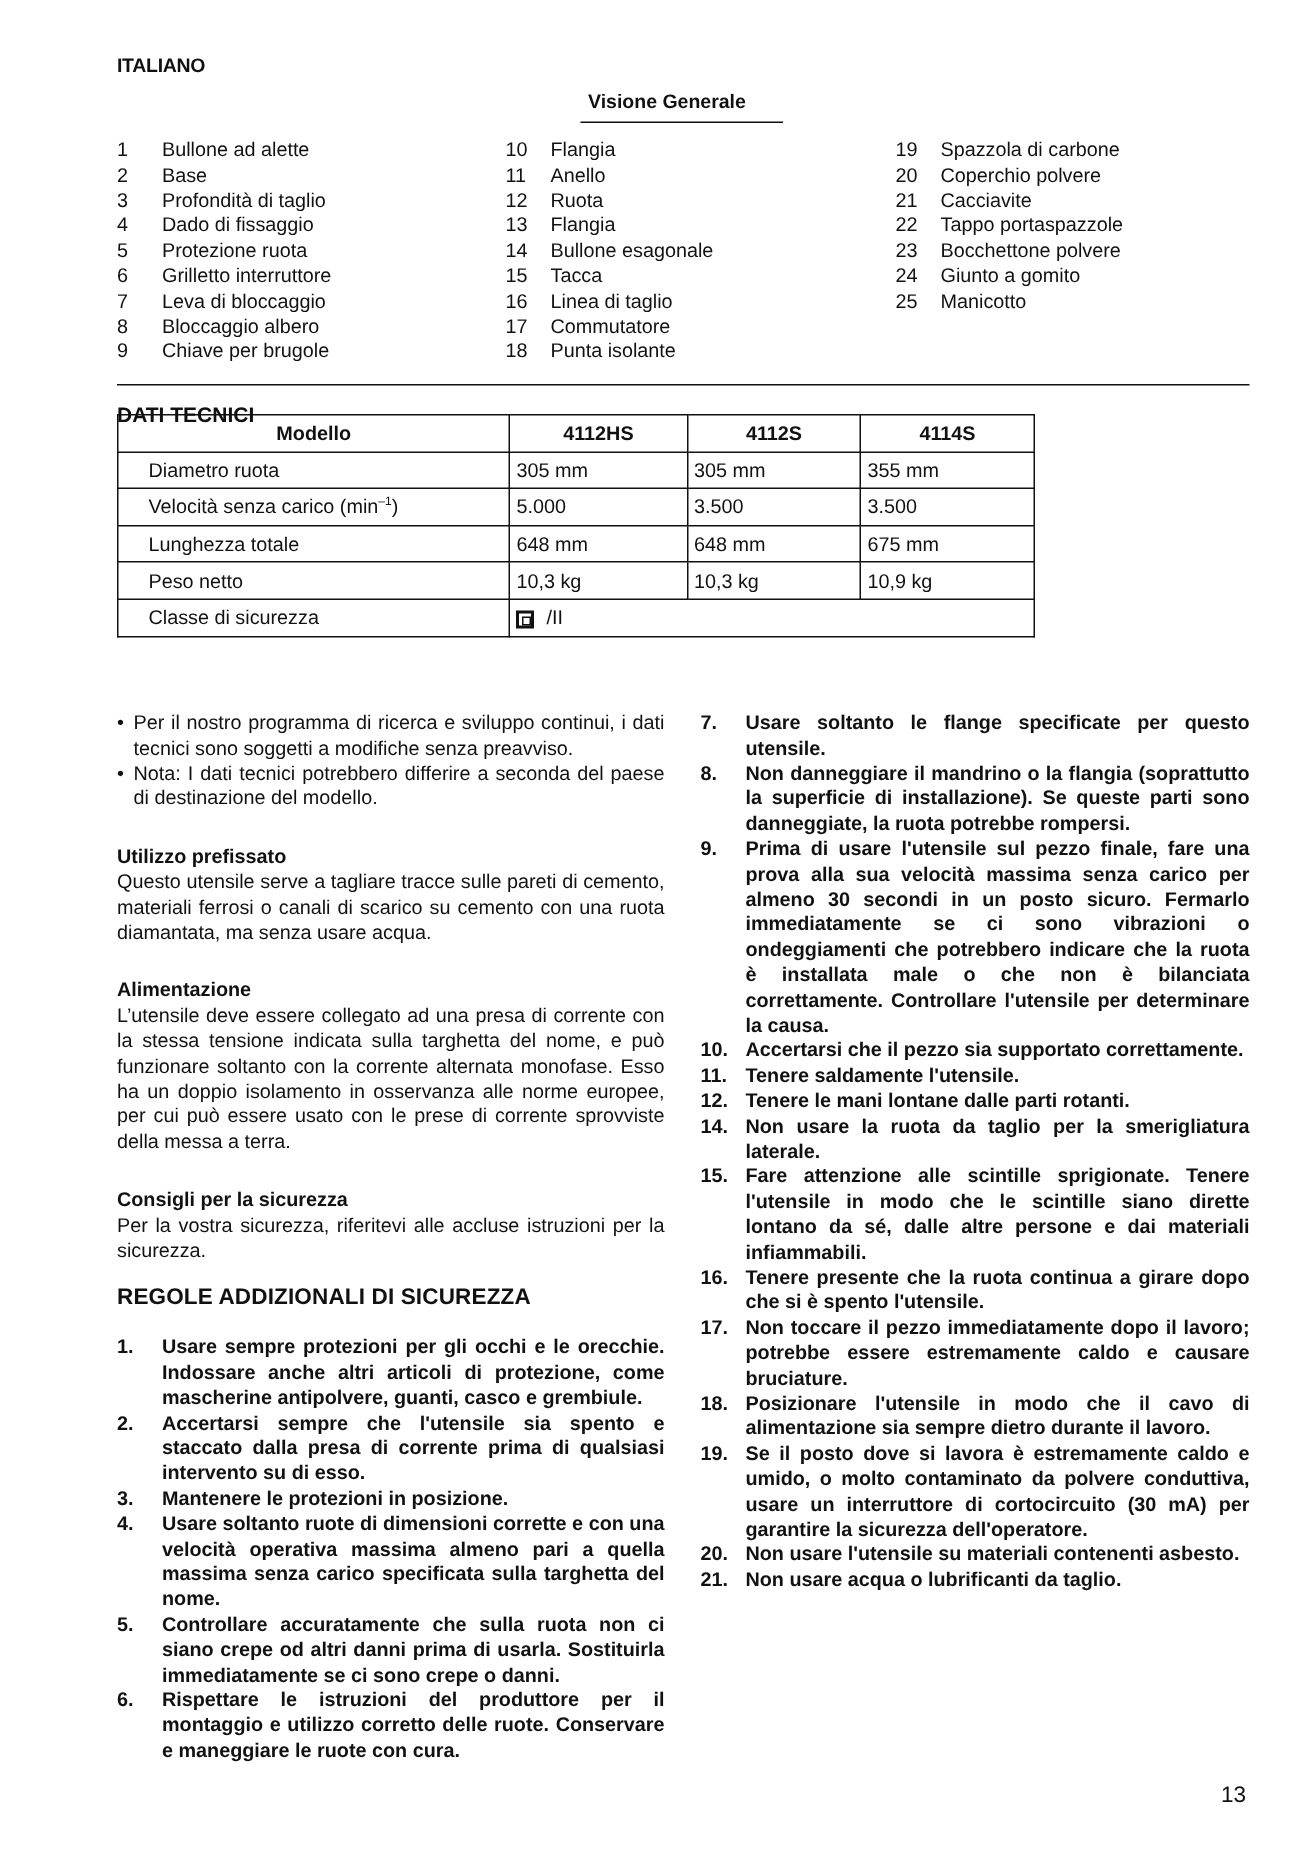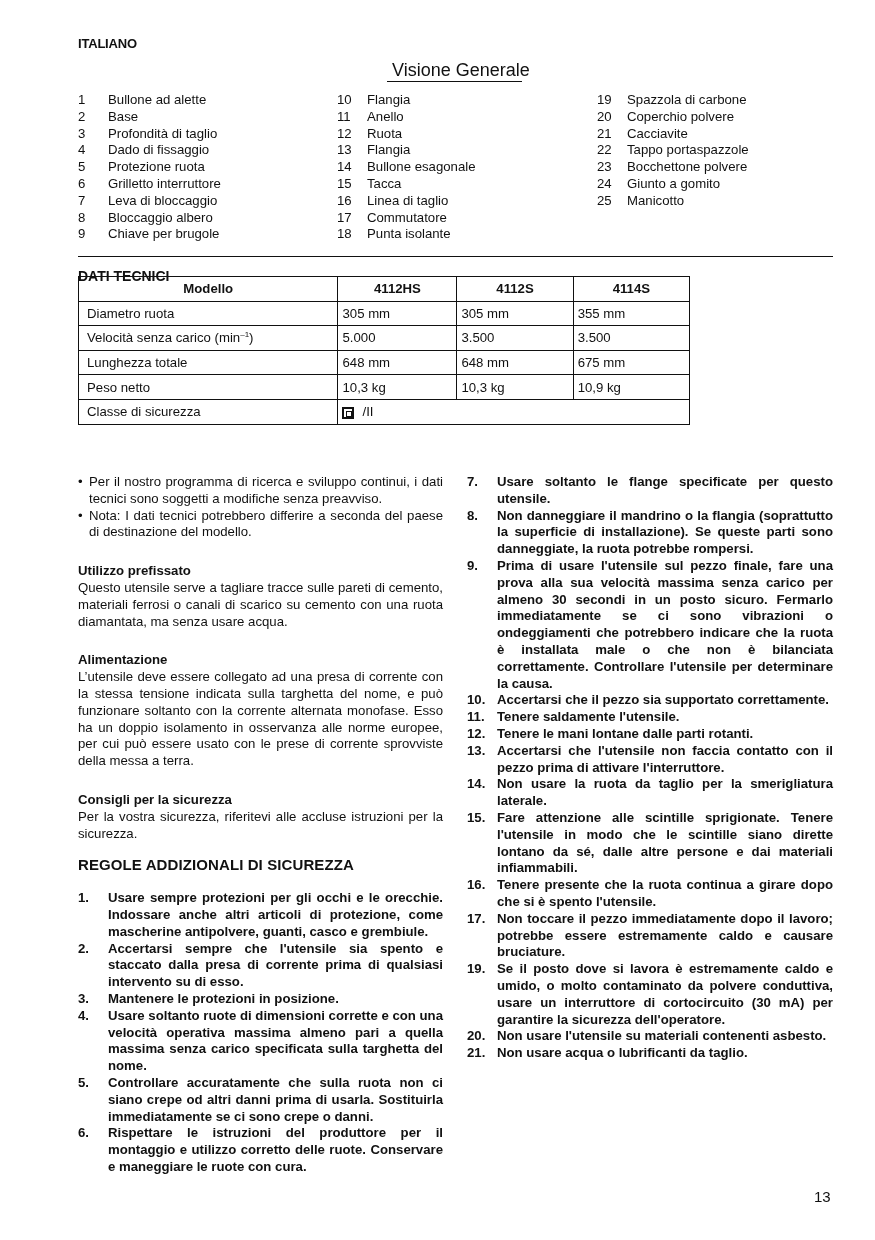--- a/index.html
+++ b/index.html
@@ -2,21 +2,21 @@
 <html><head>
 <meta charset="utf-8">
 <style>
   html, body { margin: 0; padding: 0; background: #ffffff; }
   body {
     width: 875px; height: 1240px; position: relative; overflow: hidden;
     font-family: "Liberation Sans", sans-serif; color: #111;
   }
   .abs { position: absolute; }
   #lang-title { left: 78px; top: 36px; font-size: 13px; font-weight: bold; letter-spacing: -0.2px; }
-  #overview-title { left: 392px; top: 60px; font-size: 18px; font-weight: normal; }
+  #overview-title { left: 392px; top: 60px; font-size: 13px; font-weight: bold; }
   #overview-rule { left: 387px; top: 81px; width: 135px; height: 1px; background: #111; }
 
   .parts-col { position: absolute; top: 92px; font-size: 13.2px; line-height: 16.8px; }
   .parts-row { display: flex; white-space: nowrap; }
   .parts-num { width: 30px; }
   #parts-col-1 { left: 78px; }
   #parts-col-2 { left: 337px; }
   #parts-col-3 { left: 597px; }
 
   #section-rule { left: 78px; top: 256px; width: 755px; height: 1px; background: #111; }
@@ -24,21 +24,21 @@
 
   #specs-table {
     position: absolute; left: 78px; top: 276px; width: 612px;
     border-collapse: collapse; font-size: 13.2px;
   }
   #specs-table td, #specs-table th {
     border: 1px solid #111; height: 23.6px; padding: 0 4px; font-weight: normal;
   }
   #specs-table th { font-weight: bold; text-align: center; }
   #specs-table td.val { text-align: left; }
-  #specs-table td.label { text-align: left; padding-left: 8px; }
+  #specs-table td.label { text-align: left; padding-left: 20px; }
   .col-label { width: 320px; }
   .col-model { width: 134px; }
   sup { font-size: 8px; vertical-align: super; line-height: 0; }
   .dbl-ins {
     display: inline-block; width: 12px; height: 12px; border: 2px solid #111;
     position: relative; vertical-align: middle; margin-right: 8px; box-sizing: border-box;
   }
   .dbl-ins::after {
     content: ""; position: absolute; left: 2px; top: 2px; width: 4px; height: 4px; border: 1px solid #111;
   }
@@ -285,40 +285,40 @@
       </div>
       <div class="rule">
         <span class="rule-num">11.</span>
         <span class="rule-text">Tenere saldamente l'utensile.</span>
       </div>
       <div class="rule">
         <span class="rule-num">12.</span>
         <span class="rule-text">Tenere le mani lontane dalle parti rotanti.</span>
       </div>
       <div class="rule">
-        <span class="rule-num">13.</span>
-        <span class="rule-text">Accertarsi che l'utensile non faccia contatto con il pezzo prima di attivare l'interruttore.</span>
-      </div>
-      <div class="rule">
         <span class="rule-num">14.</span>
         <span class="rule-text">Non usare la ruota da taglio per la smerigliatura laterale.</span>
       </div>
       <div class="rule">
         <span class="rule-num">15.</span>
         <span class="rule-text">Fare attenzione alle scintille sprigionate. Tenere l'utensile in modo che le scintille siano dirette lontano da sé, dalle altre persone e dai materiali infiammabili.</span>
       </div>
       <div class="rule">
         <span class="rule-num">16.</span>
         <span class="rule-text">Tenere presente che la ruota continua a girare dopo che si è spento l'utensile.</span>
       </div>
       <div class="rule">
         <span class="rule-num">17.</span>
         <span class="rule-text">Non toccare il pezzo immediatamente dopo il lavoro; potrebbe essere estremamente caldo e causare bruciature.</span>
       </div>
       <div class="rule">
+        <span class="rule-num">18.</span>
+        <span class="rule-text">Posizionare l'utensile in modo che il cavo di alimentazione sia sempre dietro durante il lavoro.</span>
+      </div>
+      <div class="rule">
         <span class="rule-num">19.</span>
         <span class="rule-text">Se il posto dove si lavora è estremamente caldo e umido, o molto contaminato da polvere conduttiva, usare un interruttore di cortocircuito (30 mA) per garantire la sicurezza dell'operatore.</span>
       </div>
       <div class="rule">
         <span class="rule-num">20.</span>
         <span class="rule-text">Non usare l'utensile su materiali contenenti asbesto.</span>
       </div>
       <div class="rule">
         <span class="rule-num">21.</span>
         <span class="rule-text">Non usare acqua o lubrificanti da taglio.</span>

